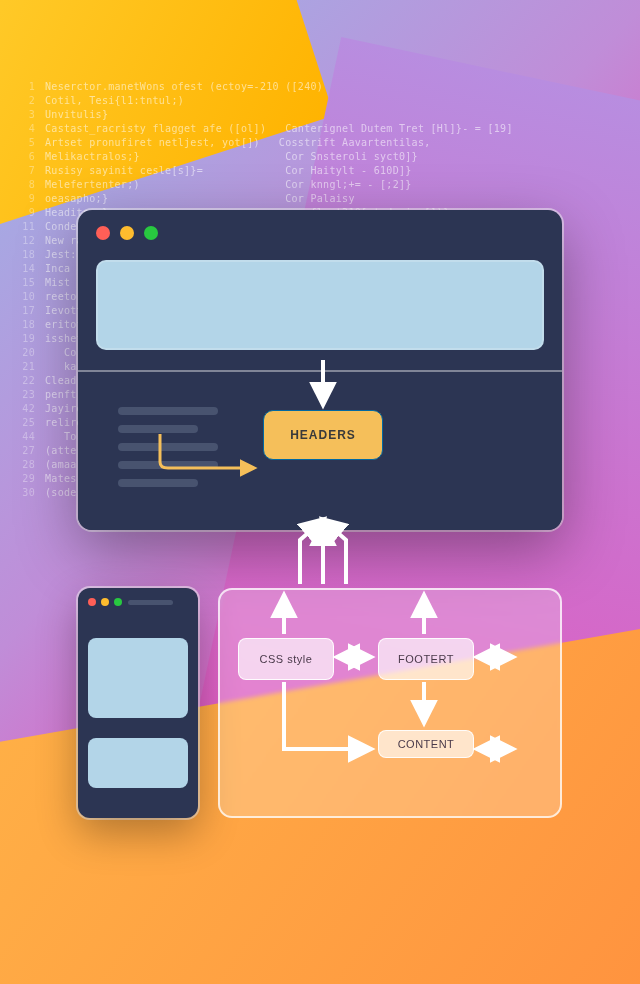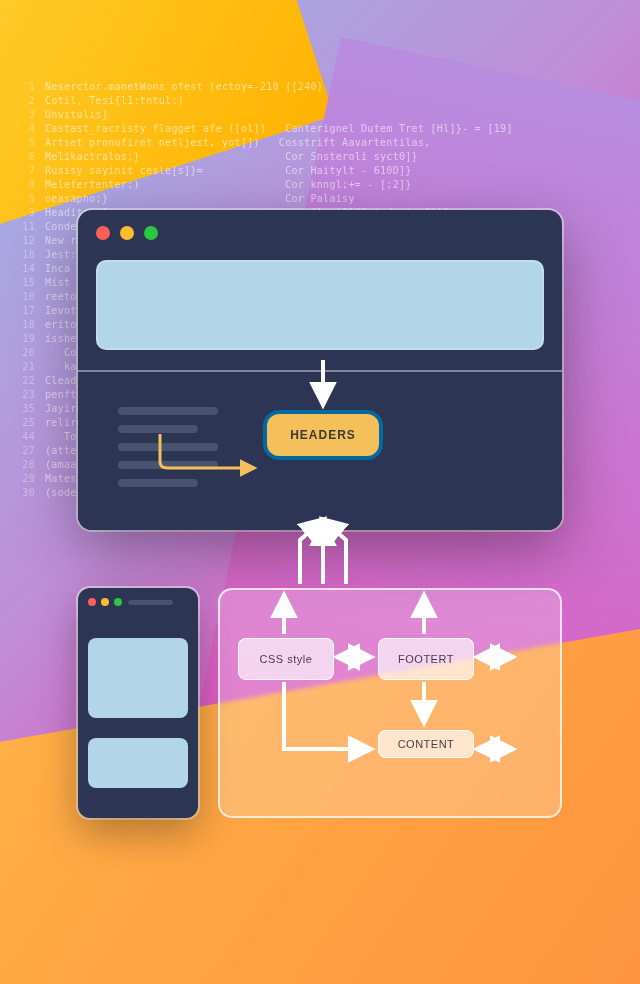--- a/index.html
+++ b/index.html
@@ -82,21 +82,21 @@
     position:absolute; top:160px; left:0; right:0; bottom:0;
     background:#2c3553; border-radius:0 0 14px 14px;
     border-top: 2px solid rgba(255,255,255,0.4);
   }
   .text-lines { position:absolute; left:40px; top:35px; display:flex; flex-direction:column; gap:10px; }
   .text-lines .ln1 { width:100px; height:8px; background:#48536f; border-radius:4px;}
   .text-lines .ln2 { width:80px; height:8px; background:#48536f; border-radius:4px;}
 
   .headers-box {
     position:absolute; left:185px; top:38px; width:120px; height:50px;
-    background:#f5bf5a; border:4px solid #0369a1; border-radius:16px;
+    background:#f5bf5a; border:1px solid #0369a1; border-radius:10px;
     display:flex; align-items:center; justify-content:center;
     font-size:12px; font-weight:600; color:#3a3a3a; letter-spacing:1px;
   }
 
   
   .mobile {
     position:absolute; top:588px; left:78px; width:120px; height:230px;
     background:#2c3553; border-radius:12px;
     box-shadow: 0 15px 40px rgba(0,0,0,0.3), 0 0 0 2px rgba(255,255,255,0.5);
     z-index:3;
@@ -154,21 +154,21 @@
 <span class="ln">14</span>Inca
 <span class="ln">15</span>Mist
 <span class="ln">10</span>reeto
 <span class="ln">17</span>Ievott
 <span class="ln">18</span>eritof
 <span class="ln">19</span>isshef
 <span class="ln">20</span>   Co
 <span class="ln">21</span>   ka
 <span class="ln">22</span>Clead
 <span class="ln">23</span>penft
-<span class="ln">35</span>Jayiro
+<span class="ln">42</span>Jayiro
 <span class="ln">25</span>relird
 <span class="ln">44</span>   Tort
 <span class="ln">27</span>(atte:
 <span class="ln">28</span>(amaa-
 <span class="ln">29</span>Mates
 <span class="ln">30</span>(sode;</div>
 
 <div class="browser">
   <div class="traffic">
     <div class="dot red"></div>

